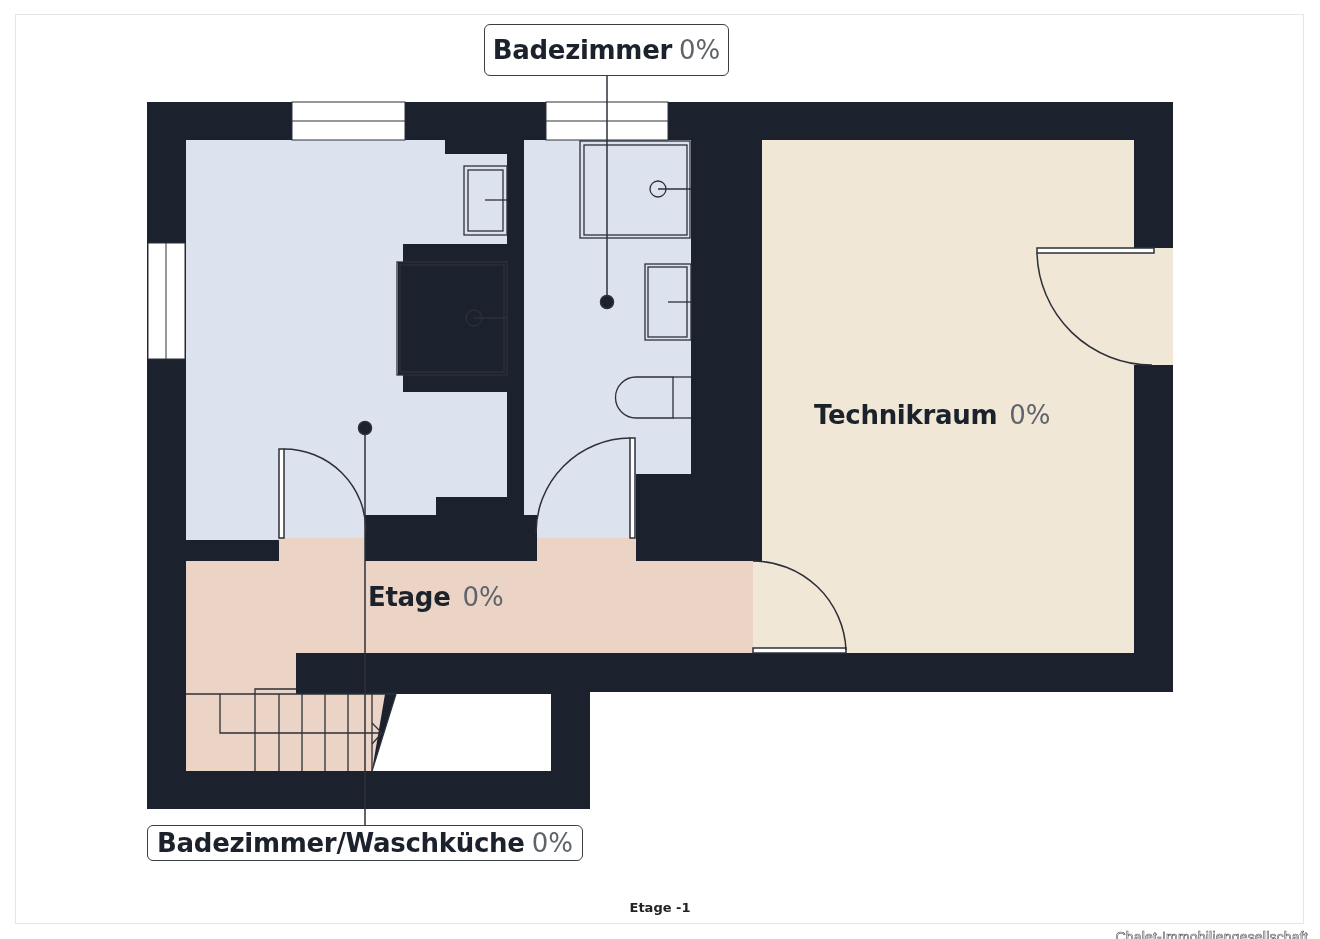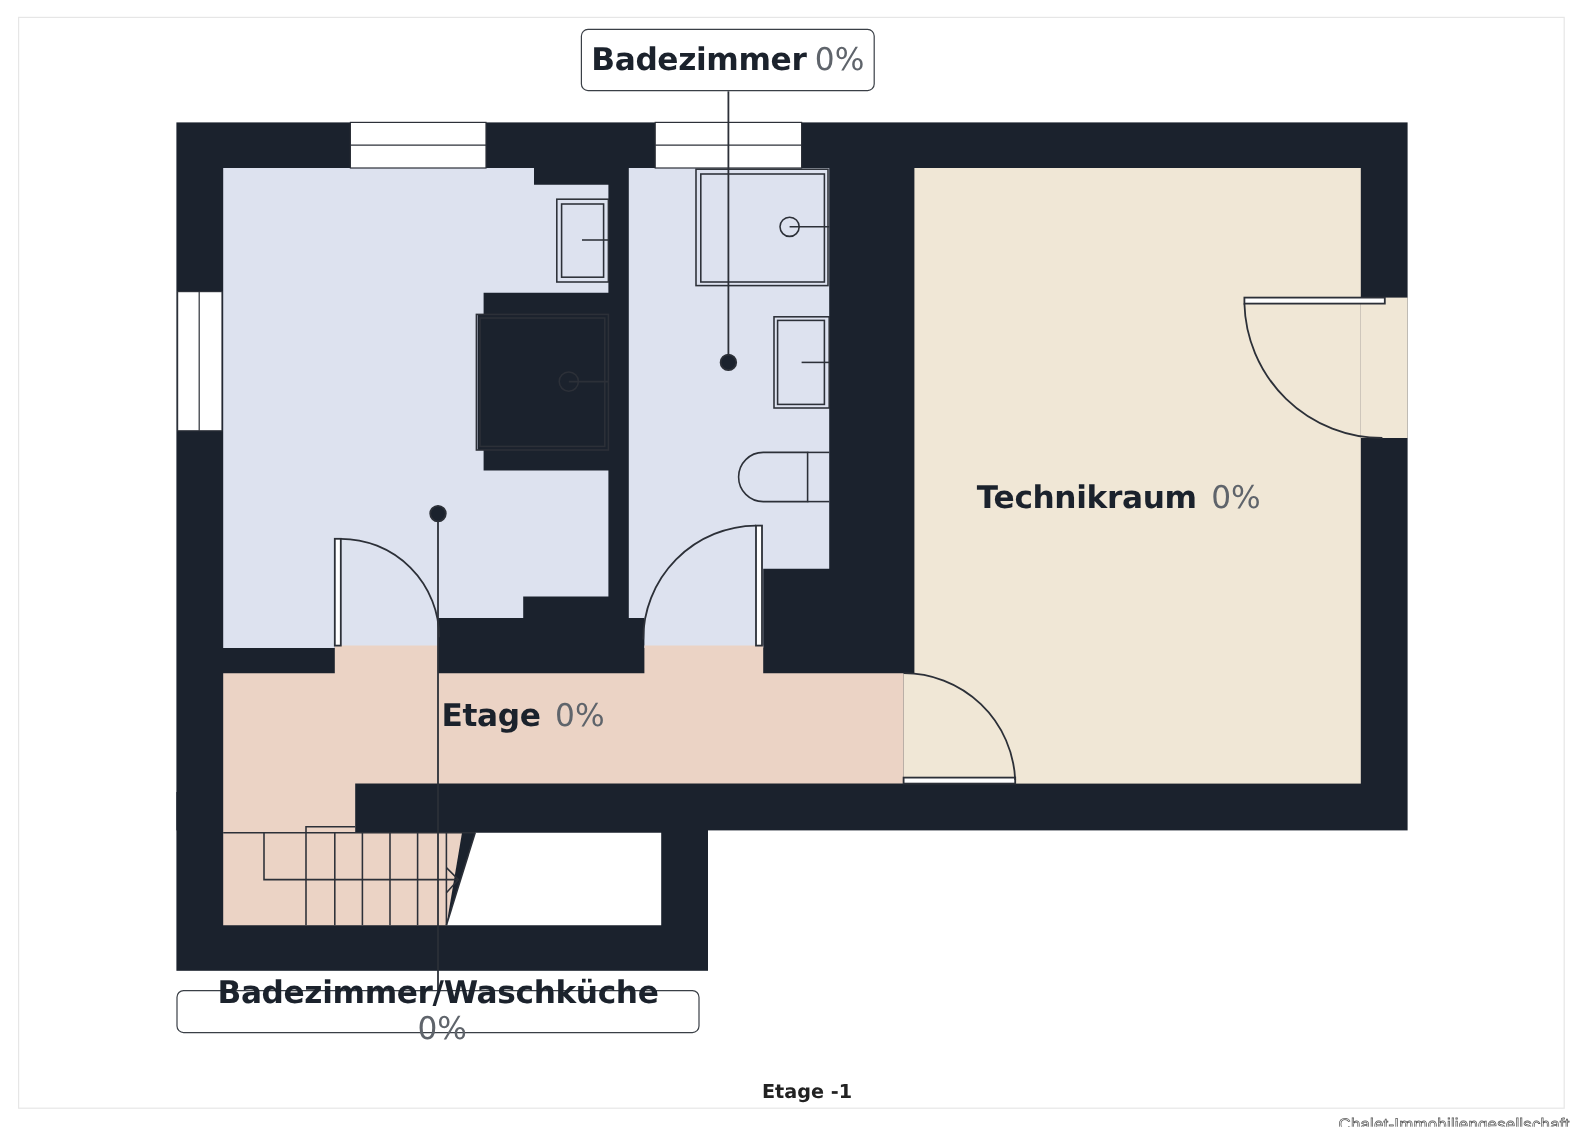--- a/index.html
+++ b/index.html
@@ -3,21 +3,21 @@
 <meta charset="utf-8">
 <style>
   html, body { margin: 0; padding: 0; background: #ffffff; }
   body { width: 1320px; height: 939px; position: relative; overflow: hidden; font-family: "DejaVu Sans", sans-serif; }
   .frame { position: absolute; left: 15px; top: 14px; width: 1289px; height: 910px; border: 1px solid #e6e6e6; box-sizing: border-box; }
   svg.plan { position: absolute; left: 0; top: 0; }
   .label-box { position: absolute; background: #fff; border: 1.5px solid #3a3f46; border-radius: 6px; box-sizing: border-box; display: flex; align-items: center; justify-content: center; white-space: nowrap; }
   .room-label { position: absolute; white-space: nowrap; }
   .name { font-weight: bold; color: #1b222c; font-size: 26px; letter-spacing: -0.3px; }
   .pct { color: #5f646b; font-size: 26px; margin-left: 7px; }
-  .floor-label { position: absolute; left: 610px; top: 900px; width: 100px; text-align: right; font-size: 16px; font-weight: bold; color: #222; }
+  .floor-label { position: absolute; left: 610px; top: 900px; width: 100px; text-align: center; font-size: 13px; font-weight: bold; color: #222; }
   .watermark { position: absolute; right: 12px; top: 907px; font-family: "Liberation Sans", sans-serif; font-size: 14px; color: #fff; -webkit-text-stroke: 0.6px #555; letter-spacing: 0.2px; margin-top: 22px; }
 </style>
 </head>
 <body>
 
 <div class="frame"></div>
 
 <svg class="plan" width="1320" height="939" viewBox="0 0 1320 939">
 
   <g fill="#1b222d">
@@ -119,19 +119,19 @@
 <div class="room-label" style="left:814px; top:400px;">
   <span class="name">Technikraum</span>
   <span class="pct">0%</span>
 </div>
 
 <div class="room-label" style="left:368px; top:582px;">
   <span class="name">Etage</span>
   <span class="pct">0%</span>
 </div>
 
-<div class="label-box" style="left:147px; top:825px; width:436px; height:36px;flex-direction:column;">
+<div class="label-box" style="left:147px; top:825px; width:436px; height:36px;">
   <span class="name">Badezimmer/Waschküche</span>
   <span class="pct">0%</span>
 </div>
 
 <div class="floor-label">Etage -1</div>
 <div class="watermark">Chalet-Immobiliengesellschaft</div>
 
 </body></html>

